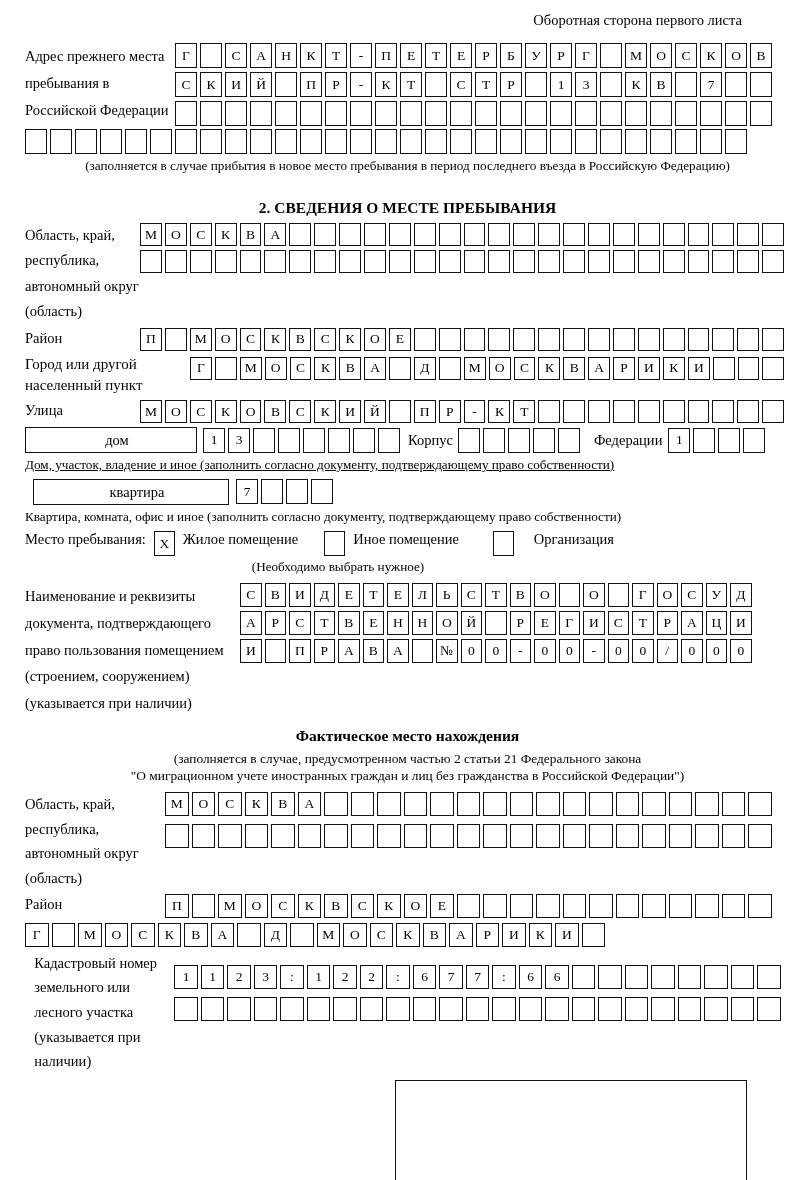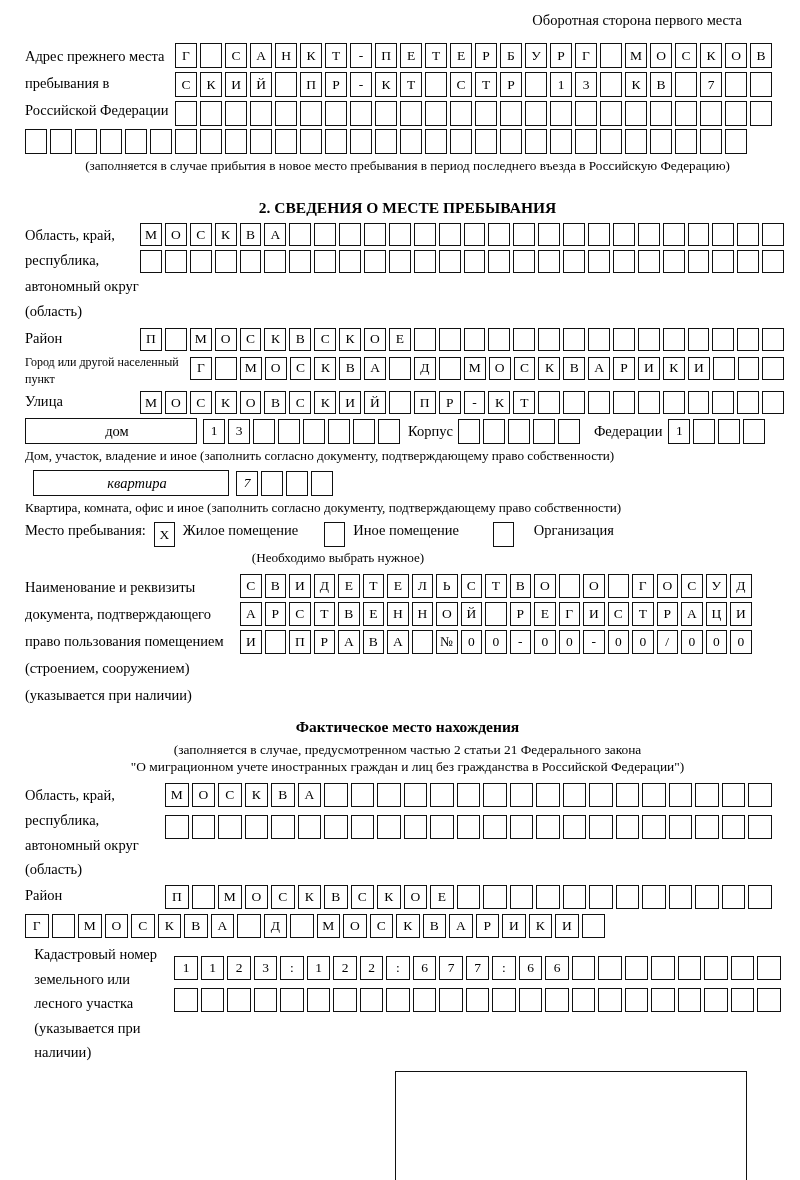--- a/index.html
+++ b/index.html
@@ -34,21 +34,21 @@
   .note-center{font-size:13.2px;margin:2px 0 8px 178px;width:270px;text-align:center;}
   .stamp-rect{
     box-sizing:border-box;border:1.8px solid #111;
     width:352px;height:176px;margin-left:370px;margin-top:6px;
   }
   .fact-cap{font-size:13.4px;text-align:center;margin:1px 0;}
 </style>
 </head>
 <body>
 
-<div class="hdr-note">Оборотная сторона первого места</div>
+<div class="hdr-note">Оборотная сторона первого листа</div>
 
 <div class="row">
   <div class="lbl" style="width:150px;line-height:1.85;">Адрес прежнего места пребывания в Российской Федерации</div>
   <div class="vstack">
     <div class="cells sz-a">
         <div class="cell">Г</div>
         <div class="cell"></div>
         <div class="cell">С</div>
         <div class="cell">А</div>
         <div class="cell">Н</div>
@@ -249,21 +249,21 @@
       <div class="cell"></div>
       <div class="cell"></div>
       <div class="cell"></div>
       <div class="cell"></div>
       <div class="cell"></div>
       <div class="cell"></div>
     </div>
 </div>
 
 <div class="row">
-  <div class="lbl" style="width:165px;font-size:12px;">Город или другой населенный пункт</div>
+  <div class="lbl" style="width:165px;font-size:15px;">Город или другой населенный пункт</div>
   <div class="cells sz-b" style="margin-top:3px;">
       <div class="cell">Г</div>
       <div class="cell"></div>
       <div class="cell">М</div>
       <div class="cell">О</div>
       <div class="cell">С</div>
       <div class="cell">К</div>
       <div class="cell">В</div>
       <div class="cell">А</div>
       <div class="cell"></div>
@@ -338,23 +338,23 @@
       <div class="cell"></div>
     </div>
   <div class="inline-lbl" style="margin-left:14px;">Федерации</div>
   <div class="cells sz-a" style="margin-left:6px;">
       <div class="cell">1</div>
       <div class="cell"></div>
       <div class="cell"></div>
       <div class="cell"></div>
     </div>
 </div>
-<div class="caption" style="text-align:left;">Дом, участок, владение и иное (заполнить согласно документу, подтверждающему право собственности)</div>
-
-<div class="row" style="align-items:center;font-style:italic;">
+<div class="caption" style="text-align:left;text-decoration:underline;">Дом, участок, владение и иное (заполнить согласно документу, подтверждающему право собственности)</div>
+
+<div class="row" style="align-items:flex-start;">
   <div class="widebox" style="width:196px;margin-left:8px;">квартира</div>
   <div class="cells sz-a" style="margin-left:7px;">
       <div class="cell">7</div>
       <div class="cell"></div>
       <div class="cell"></div>
       <div class="cell"></div>
     </div>
 </div>
 <div class="caption" style="text-align:left;">Квартира, комната, офис и иное (заполнить согласно документу, подтверждающему право собственности)</div>
 

